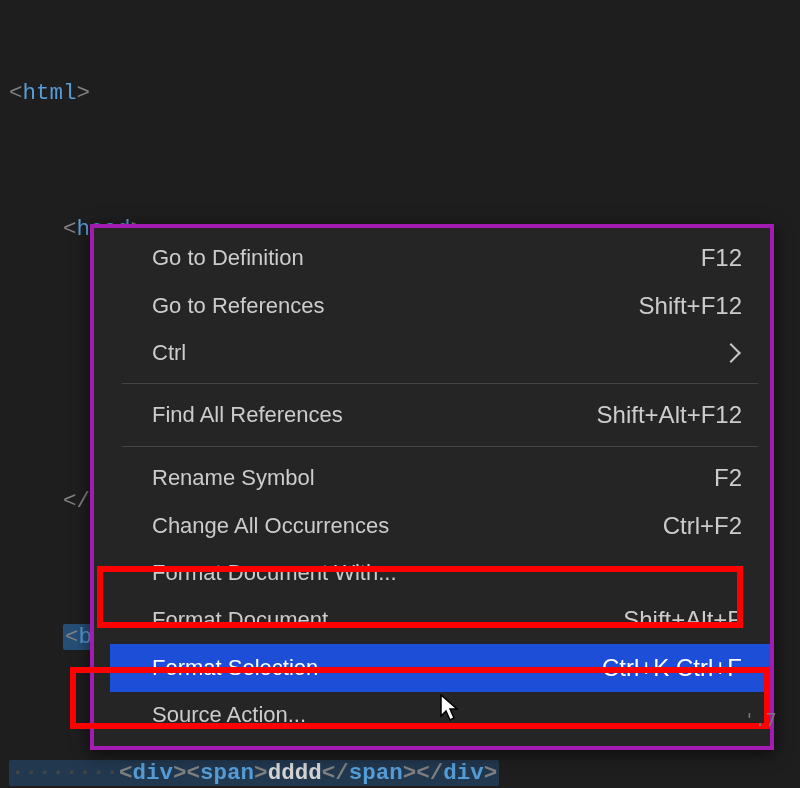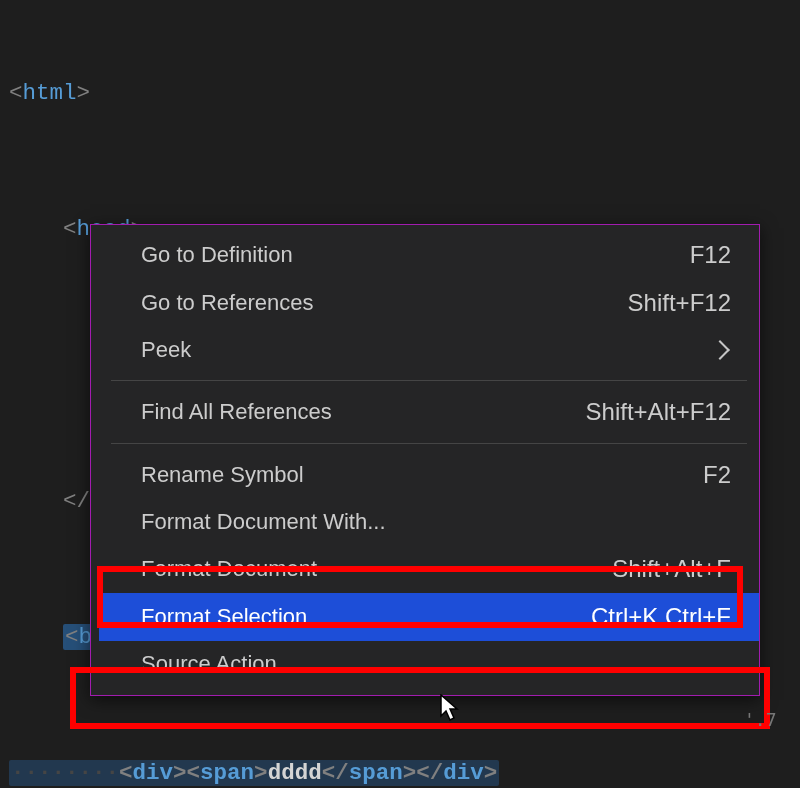--- a/index.html
+++ b/index.html
@@ -40,22 +40,22 @@
   }
 
   
   .context-menu {
     position: absolute;
     left: 90px;
     top: 224px;
     width: 660px;
     background: #252526;
     box-shadow: 0 4px 16px rgba(0,0,0,0.6);
-    border: 1px solid #a21caf;
-    padding: 6px 0 8px 8px;
+    border: 4px solid #a21caf;
+    padding: 6px 0 8px 16px;
   }
   .menu-item {
     display: flex;
     justify-content: space-between;
     align-items: center;
     padding: 10px 28px 10px 42px;
     font-size: 22px;
     color: #cccccc;
     cursor: default;
     position: relative;
@@ -150,38 +150,42 @@
     <span class="label">Go to Definition</span>
     <span class="shortcut">F12</span>
   </div>
 
   <div class="menu-item">
     <span class="label">Go to References</span>
     <span class="shortcut">Shift+F12</span>
   </div>
 
   <div class="menu-item">
-    <span class="label">Peek</span>
+    <span class="label">Ctrl</span>
     <span class="chevron-right"></span>
   </div>
 
   <div class="menu-sep"></div>
 
   <div class="menu-item">
     <span class="label">Find All References</span>
     <span class="shortcut">Shift+Alt+F12</span>
   </div>
 
   <div class="menu-sep"></div>
 
   <div class="menu-item">
     <span class="label">Rename Symbol</span>
     <span class="shortcut">F2</span>
   </div>
 
+  <div class="menu-item">
+    <span class="label">Change All Occurrences</span>
+    <span class="shortcut">Ctrl+F2</span>
+  </div>
 
   <div class="menu-item">
     <span class="label">Format Document With...</span>
     <span class="shortcut"></span>
   </div>
 
   <div class="menu-item">
     <span class="label">Format Document</span>
     <span class="shortcut">Shift+Alt+F</span>
   </div>

